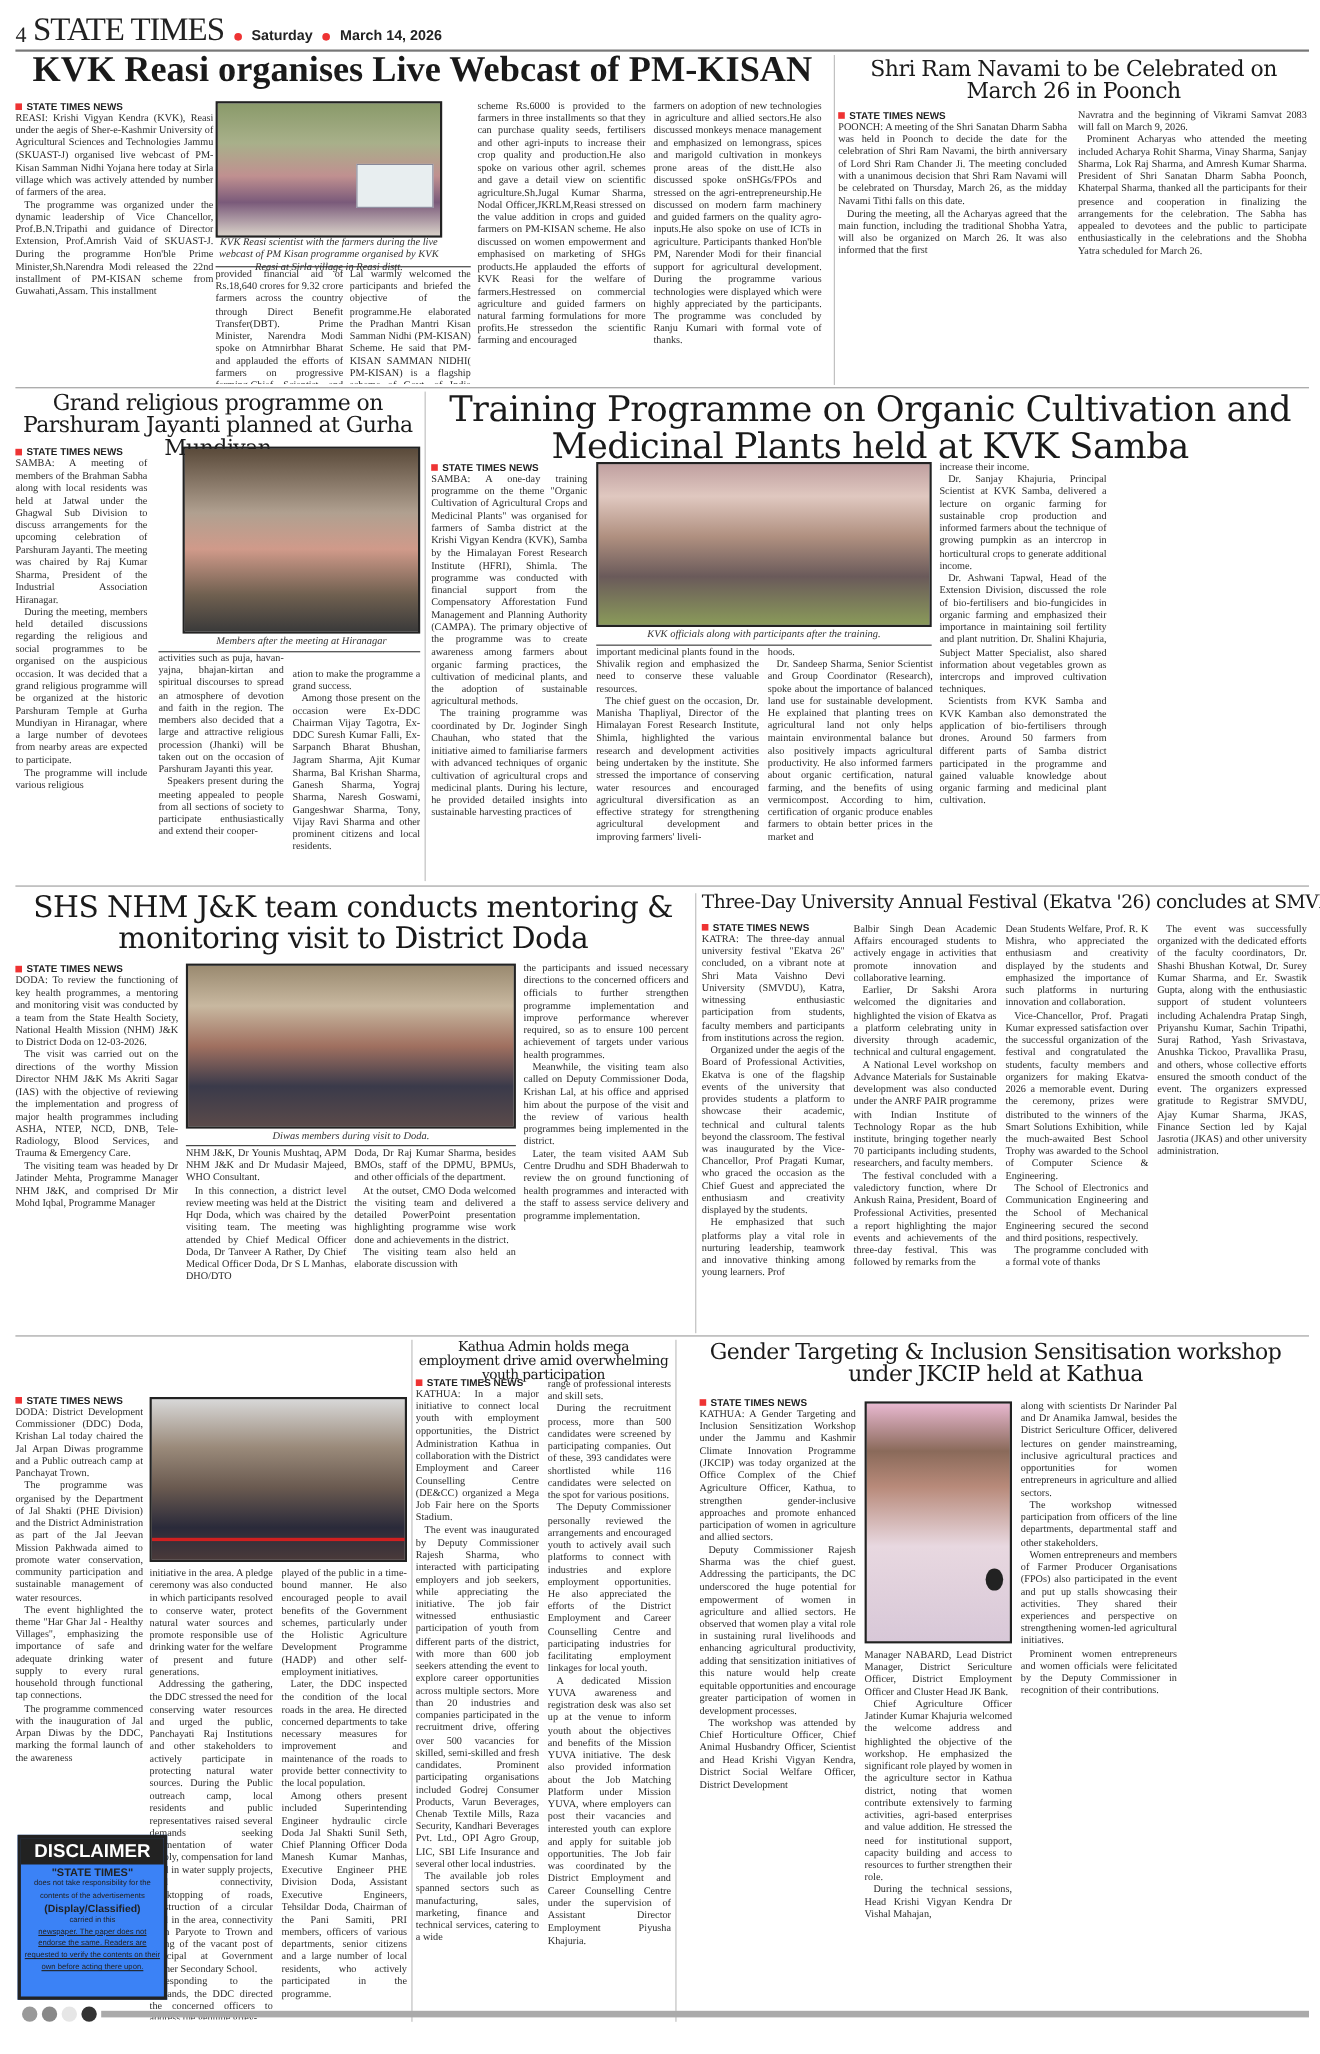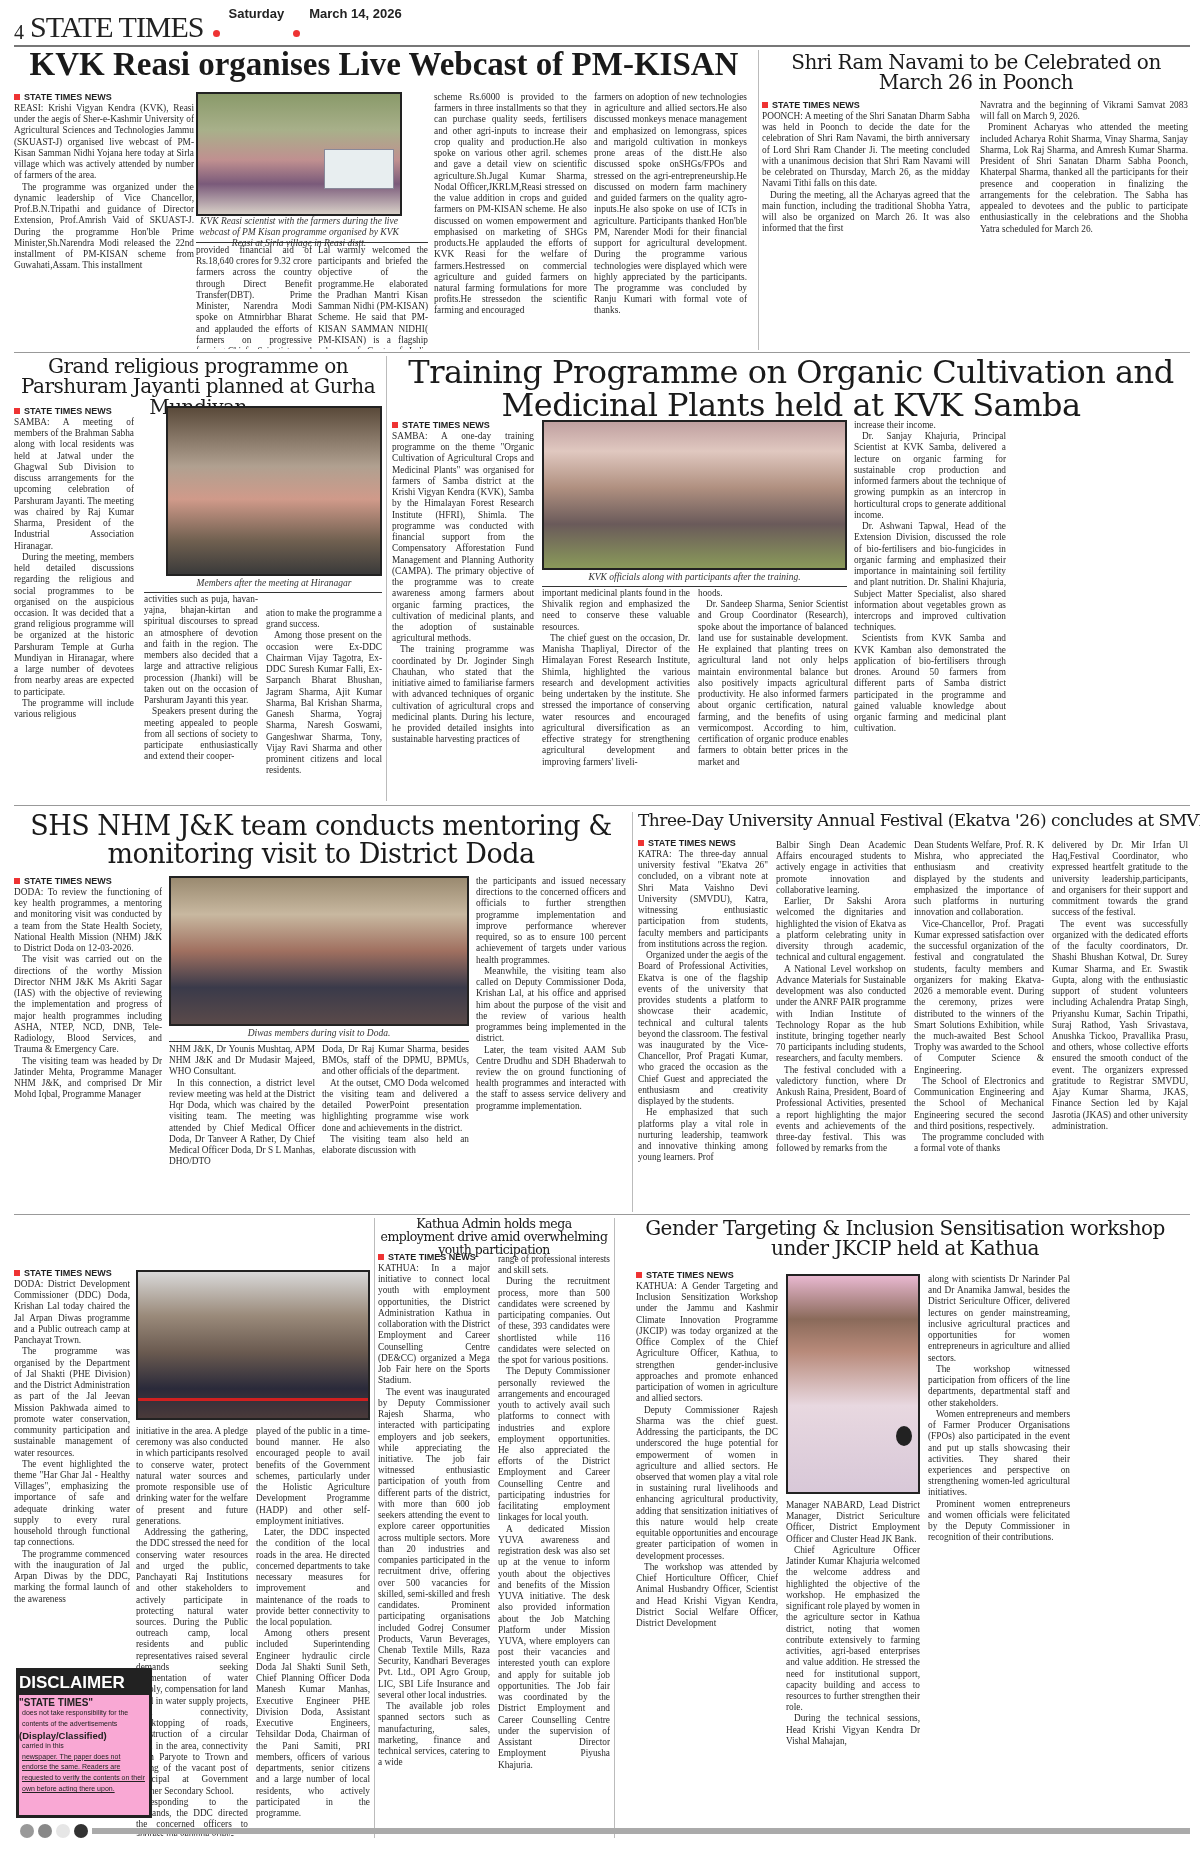--- a/index.html
+++ b/index.html
@@ -2,34 +2,34 @@
 <html><head>
 <meta charset="utf-8">
 <style>
 *{box-sizing:border-box;margin:0;padding:0}
 body{width:1200px;height:1867px;background:#fff;font-family:"Liberation Serif","DejaVu Serif",serif;color:#222;position:relative;overflow:hidden}
 .abs{position:absolute}
 .mast{left:14px;top:16px;height:26px;display:flex;align-items:flex-end;gap:6px}
 .pgno{font-size:20px;font-family:"Liberation Serif",serif;line-height:1}
 .logo{font-size:30px;font-family:"Liberation Serif",serif;letter-spacing:-1px;line-height:1;font-weight:normal}
 .mdot{width:7px;height:7px;border-radius:50%;background:#e33;display:inline-block;margin:0 3px 5px 3px}
-.mdate{font-family:"Liberation Sans",sans-serif;font-size:13px;font-weight:bold;margin-bottom:21px;color:#222}
+.mdate{font-family:"Liberation Sans",sans-serif;font-size:13px;font-weight:bold;margin-bottom:3px;color:#222}
 .rule{height:2px;background:#777}
 .hl{font-family:"Liberation Serif",serif;font-weight:bold;color:#1a1a1a;line-height:1.02;text-align:center}
 .hl-cond{font-family:"DejaVu Serif",serif;font-weight:normal;letter-spacing:-0.5px}
 .byline{font-family:"Liberation Sans",sans-serif;font-weight:bold;font-size:9px;color:#222;display:flex;align-items:center;gap:4px;margin-bottom:1px}
 .bsq{width:6px;height:6px;background:#e33;display:inline-block}
 .col{font-size:9.3px;line-height:1.21;text-align:justify;color:#2a2a2a;overflow:hidden}
 .col p{text-indent:8px}
 .col p.first{text-indent:0}
 .photo{border:2px solid #222;overflow:hidden}
 .cap{font-style:italic;font-size:9.5px;text-align:center;color:#333;line-height:1.15}
 .vsep{border-left:1px solid #bbb}
 .hsep{height:1px;background:#333}
-.disc{border:3px solid #222;background:#f9a8d4;text-align:left;font-family:"Liberation Sans",sans-serif;overflow:hidden}
+.disc{border:3px solid #222;background:#3b82f6;text-align:center;font-family:"Liberation Sans",sans-serif;overflow:hidden}
 .disc-h{background:#222;color:#fff;font-weight:bold;font-size:17px;padding:2px 0}
 .disc-t{font-size:7px;line-height:1.55;padding:0 3px}
 .disc-b{font-weight:bold;font-size:9.5px}
 .footer-dots{display:flex;gap:4px;align-items:center}
 .fd{width:14px;height:14px;border-radius:50%}
 </style>
 </head>
 <body>
 
 <div class="abs mast">
@@ -200,21 +200,20 @@
     <p>A National Level workshop on Advance Materials for Sustainable development was also conducted under the ANRF PAIR programme with Indian Institute of Technology Ropar as the hub institute, bringing together nearly 70 participants including students, researchers, and faculty members.</p>
     <p>The festival concluded with a valedictory function, where Dr Ankush Raina, President, Board of Professional Activities, presented a report highlighting the major events and achievements of the three-day festival. This was followed by remarks from the</p>
   </div>
   <div class="abs col" style="left:276px;top:28px;width:130px;height:370px">
     <p class="first">Dean Students Welfare, Prof. R. K Mishra, who appreciated the enthusiasm and creativity displayed by the students and emphasized the importance of such platforms in nurturing innovation and collaboration.</p>
     <p>Vice-Chancellor, Prof. Pragati Kumar expressed satisfaction over the successful organization of the festival and congratulated the students, faculty members and organizers for making Ekatva-2026 a memorable event. During the ceremony, prizes were distributed to the winners of the Smart Solutions Exhibition, while the much-awaited Best School Trophy was awarded to the School of Computer Science &amp; Engineering.</p>
     <p>The School of Electronics and Communication Engineering and the School of Mechanical Engineering secured the second and third positions, respectively.</p>
     <p>The programme concluded with a formal vote of thanks</p>
   </div>
   <div class="abs col" style="left:414px;top:28px;width:136px;height:370px">
-    <p class="first">delivered by Dr. Mir Irfan Ul Haq,Festival Coordinator, who expressed heartfelt gratitude to the university leadership,participants, and organisers for their support and commitment towards the grand success of the festival.</p>
     <p>The event was successfully organized with the dedicated efforts of the faculty coordinators, Dr. Shashi Bhushan Kotwal, Dr. Surey Kumar Sharma, and Er. Swastik Gupta, along with the enthusiastic support of student volunteers including Achalendra Pratap Singh, Priyanshu Kumar, Sachin Tripathi, Suraj Rathod, Yash Srivastava, Anushka Tickoo, Pravallika Prasu, and others, whose collective efforts ensured the smooth conduct of the event. The organizers expressed gratitude to Registrar SMVDU, Ajay Kumar Sharma, JKAS, Finance Section led by Kajal Jasrotia (JKAS) and other university administration.</p>
   </div>
 </div>
 
 <div class="abs hsep" style="left:14px;top:1214px;width:1176px;background:#999"></div>
 
 <div class="abs" style="left:14px;top:1218px;width:356px;height:620px">
   <div class="abs" style="left:0;top:50px;width:116px">
     <div class="byline">
         <span class="bsq"></span>

